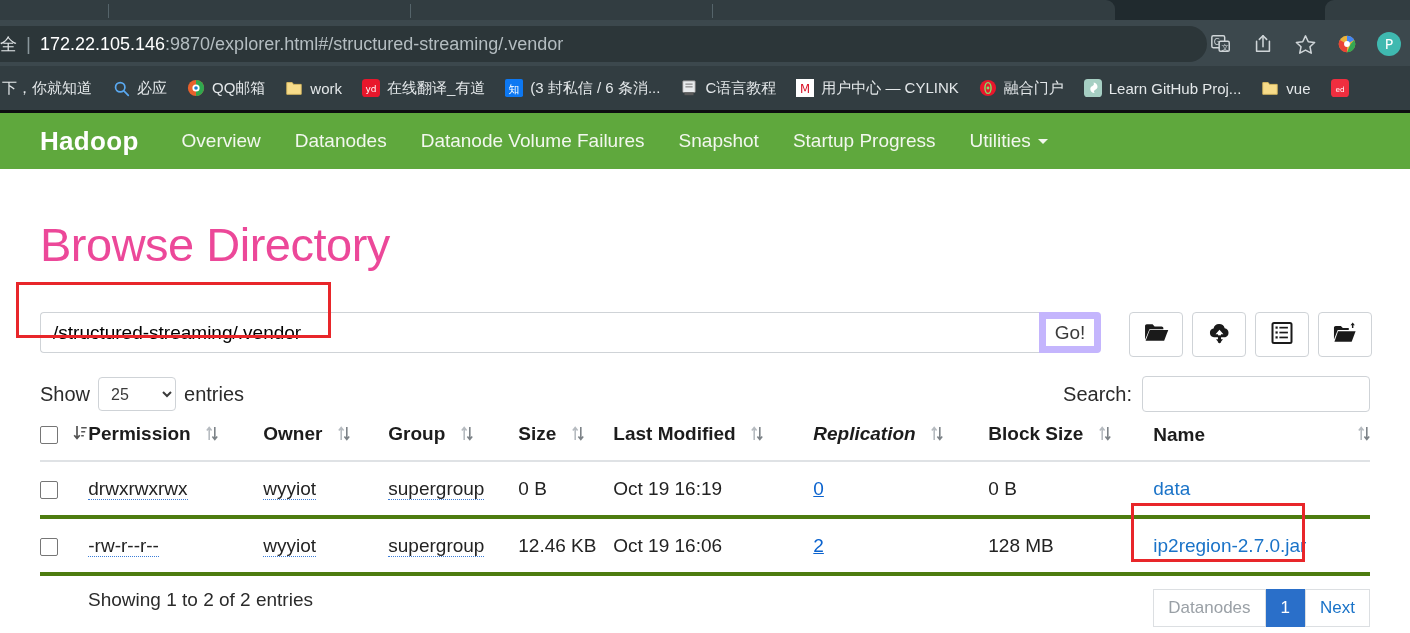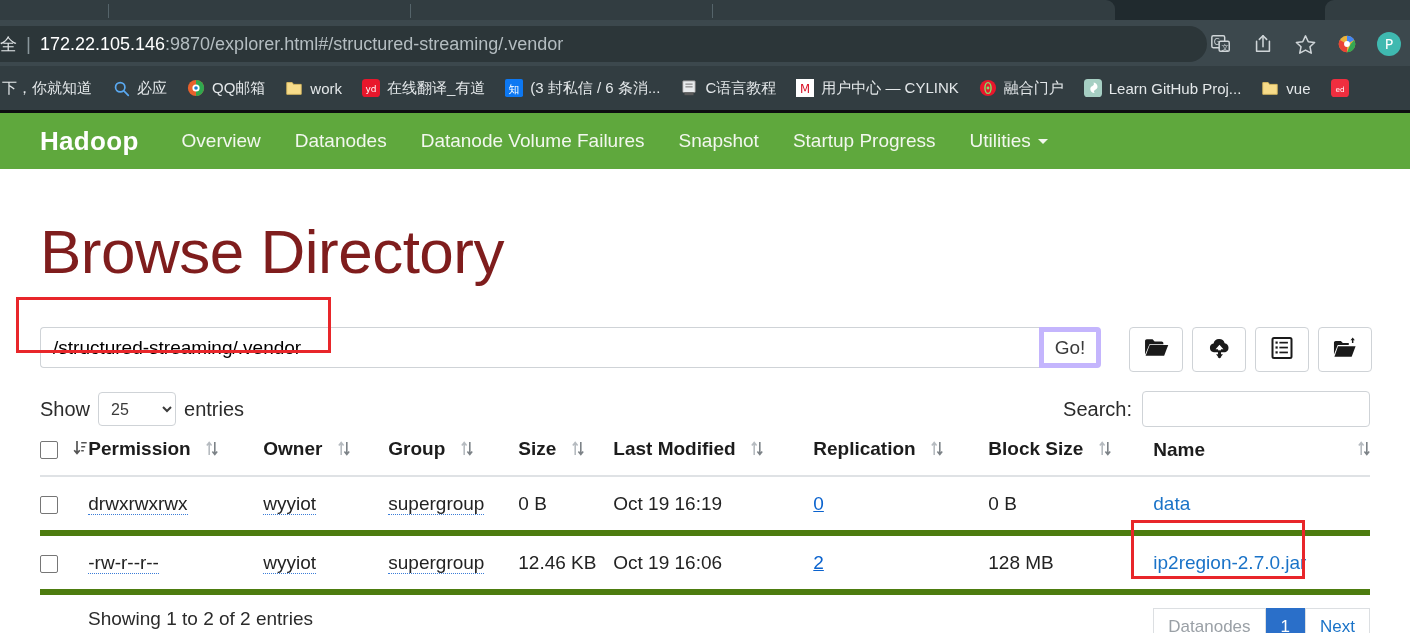--- a/index.html
+++ b/index.html
@@ -71,35 +71,35 @@
   }
   .caret{
     display:inline-block;width:0;height:0;margin-left:7px;
     border-left:5px solid transparent;border-right:5px solid transparent;
     border-top:5px solid #f2f7ee;vertical-align:middle;
   }
 
   
   .page{padding:0 40px;position:relative;}
   h1.title{
-    font-size:62px;font-weight:400;color:#7f1d1d;margin:52px 0 0 0;
+    font-size:47px;font-weight:400;color:#ec4899;margin:52px 0 0 0;
     letter-spacing:-0.5px;line-height:1;
   }
 
   .pathrow{
     display:flex;align-items:stretch;margin-top:44px;position:relative;
   }
   .pathinput{
     flex:0 0 999px;height:41px;border:1px solid #cfd3d7;border-right:none;
     border-top-left-radius:4px;border-bottom-left-radius:4px;
     font-size:19px;color:#000000;padding:0 12px;outline:none;background:#fff;
     font-family:"Liberation Sans", sans-serif;box-sizing:border-box;
   }
   .gobtn{
-    flex:0 0 62px;height:41px;border:5px solid #c4b5fd;background:#fff;
+    flex:0 0 62px;height:41px;border:7px solid #c4b5fd;background:#fff;
     border-top-right-radius:4px;border-bottom-right-radius:4px;
     font-size:19px;color:#3b3b3b;cursor:pointer;
     font-family:"Liberation Sans", sans-serif;
   }
   .iconbtns{display:flex;gap:9px;margin-left:28px;}
   .ibtn{
     width:52px;height:43px;border:1px solid #cfd3d7;border-radius:4px;background:#fff;
     display:flex;align-items:center;justify-content:center;cursor:pointer;
   }
 
@@ -123,39 +123,39 @@
     font-family:"Liberation Sans", sans-serif;
   }
 
   table.ftable{width:100%;border-collapse:collapse;margin-top:11px;}
   table.ftable thead th{
     text-align:left;font-size:19px;font-weight:bold;color:#1c1c1c;
     padding:0 0 14px 0;border-bottom:2px solid #dfe2e5;white-space:nowrap;
     vertical-align:bottom;
   }
   table.ftable tbody td{
-    font-size:19px;color:#232323;padding:16px 0 15px 0;border-bottom:6px solid #4d7c0f;
+    font-size:19px;color:#232323;padding:16px 0 15px 0;border-bottom:4px solid #4d7c0f;
     white-space:nowrap;vertical-align:middle;margin-top:9px;
   }
   .sortico{display:inline-block;margin-left:10px;vertical-align:middle;}
   .cbx{
     width:16px;height:16px;border:1px solid #767676;border-radius:2px;
     display:inline-block;background:#fff;vertical-align:middle;
   }
   .dotted{border-bottom:1px dotted #3b7dd8;color:#232323;}
   .ulink{color:#0b63ce;text-decoration:underline;}
   .alink{color:#1a73c8;text-decoration:none;}
 
   .col-chk{width:40px;}
   .col-perm{width:175px;}
   .col-own{width:125px;}
   .col-grp{width:130px;}
   .col-size{width:95px;}
   .col-mod{width:200px;}
-  .col-rep{width:175px;}
+  .col-rep{width:175px;font-style:italic;}
   .col-blk{width:165px;}
 
   .footrow{
     display:flex;align-items:flex-start;justify-content:space-between;margin-top:13px;
     font-size:19px;color:#2b2b2b;margin-left:48px;
   }
   .pager{display:flex;}
   .pgbtn{
     border:1px solid #dcdfe2;padding:8px 14px;font-size:17px;color:#1a73c8;background:#fff;
   }

